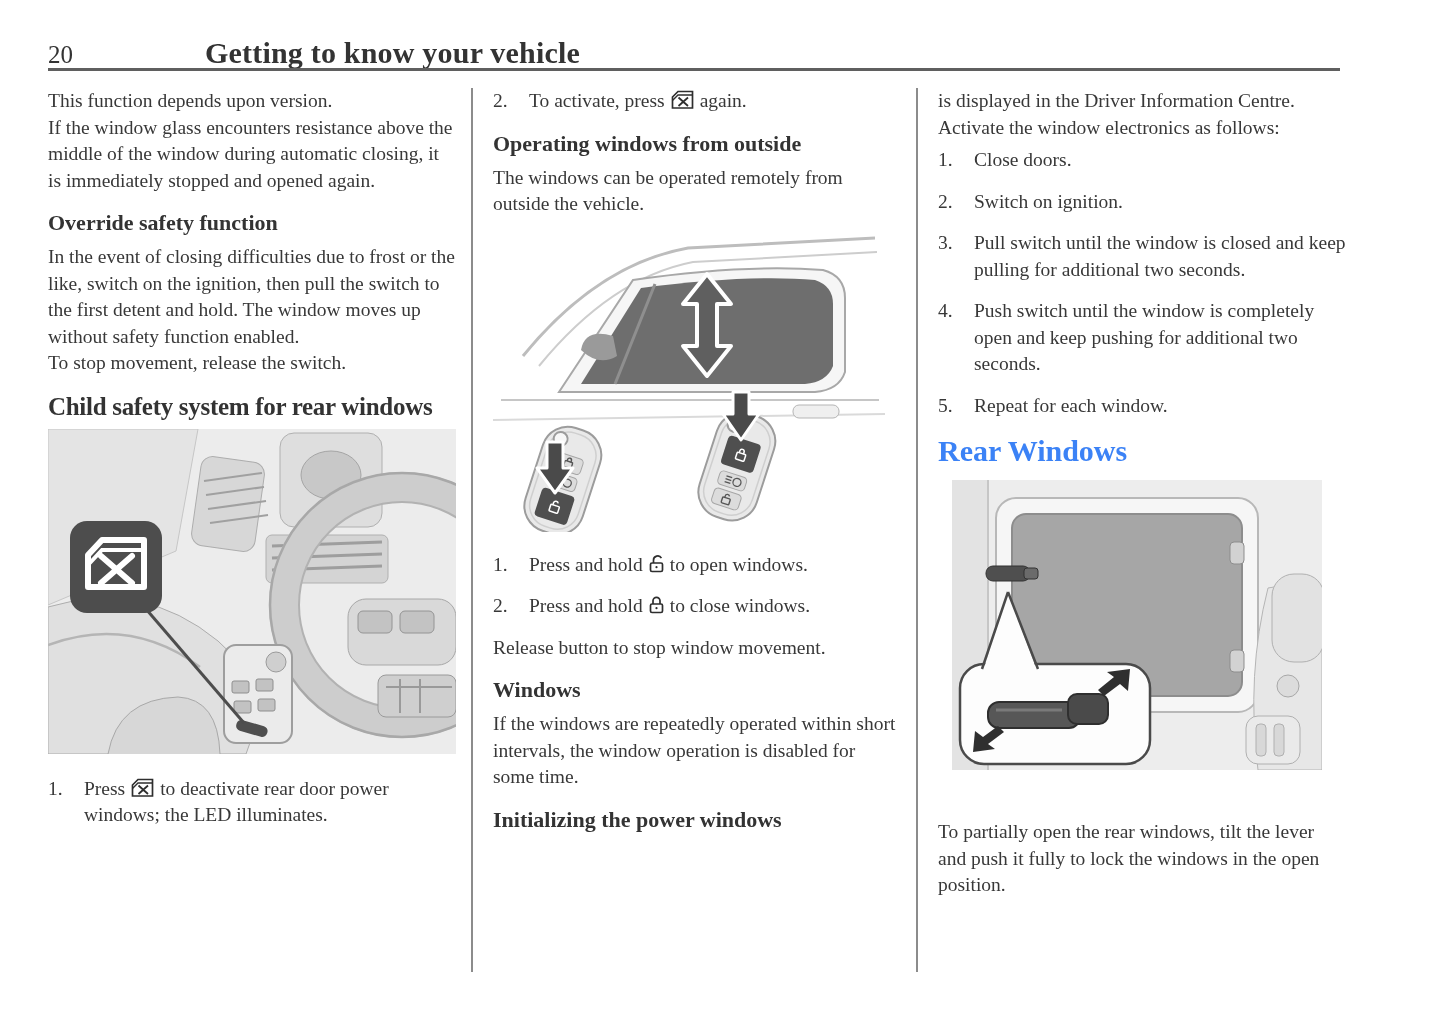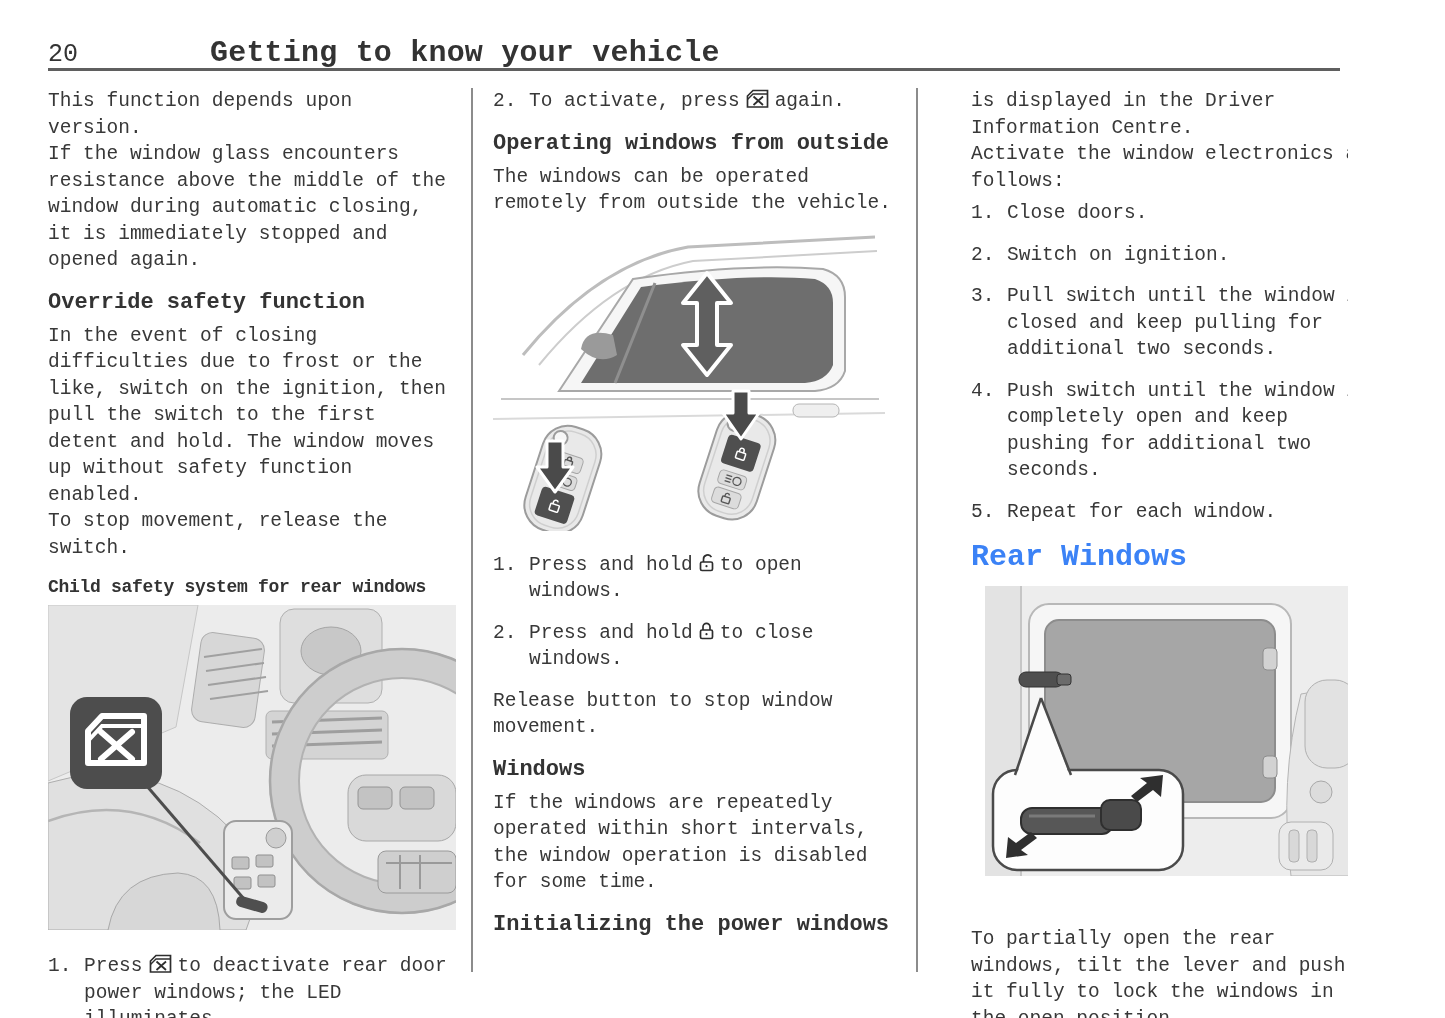--- a/index.html
+++ b/index.html
@@ -1,34 +1,34 @@
 <!DOCTYPE html>
 <html><head>
 <meta charset="utf-8">
 <style>
   html,body{margin:0;padding:0;background:#fff;}
   .page{position:relative;width:1348px;height:1018px;background:#fff;overflow:hidden;
-        font-family:Liberation Mono, monospace;color:#383838;}
+        font-family:Liberation Serif, serif;color:#383838;}
   
   .hdr{position:absolute;left:48px;top:36px;display:flex;align-items:baseline;}
   .pgnum{font-size:25px;font-weight:400;color:#333;}
   .pgtitle{font-size:30px;font-weight:700;color:#333;margin:0 0 0 132px;letter-spacing:.2px;}
   .rule{position:absolute;left:48px;top:68px;width:1292px;height:3px;background:#5f5f5f;}
   .vdiv{position:absolute;top:88px;height:884px;width:2px;background:#8c8c8c;}
   .vdiv1{left:471px;}
   .vdiv2{left:916px;}
   
   .col{position:absolute;top:88px;width:408px;}
   .col1{left:48px;}
   .col2{left:493px;}
-  .col3{left:971px;}
+  .col3{left:938px;}
   h2{font-size:30px;font-weight:700;color:#3b82f6;margin:12px 0 12px;}
   h3{font-size:22px;font-weight:700;color:#333;margin:16px 0 8px;}
   h3.first{margin-top:2px;}
-  h3.tight{font-size:18px;letter-spacing:-.3px;white-space:nowrap;}
+  h3.tight{font-size:25px;letter-spacing:-.3px;white-space:nowrap;}
   p{font-size:19.5px;line-height:26.5px;margin:0 0 6px;}
   .pre{white-space:pre-line;}
   .li{display:flex;margin:0 0 15px;font-size:19.5px;line-height:26.5px;}
   .li .num{flex:0 0 36px;}
   .li .litext{flex:1;}
   .inicon{display:inline-block;vertical-align:-3px;margin:0 5px;}
   figure{margin:0;}
   .fig1{margin:8px 0 18px;}
   .fig2{margin:6px 0 16px;}
   .fig3{margin:6px 0 16px 14px;}

